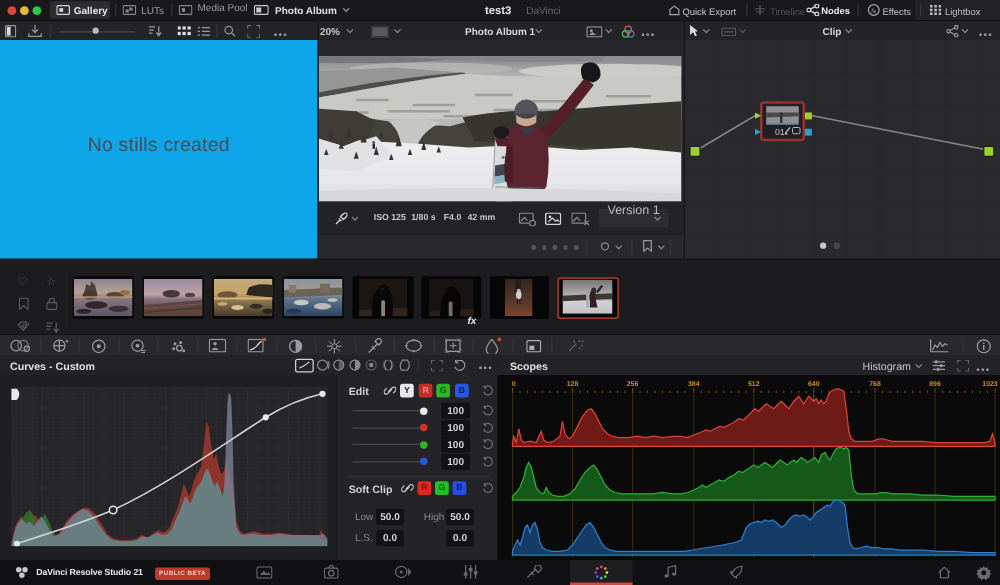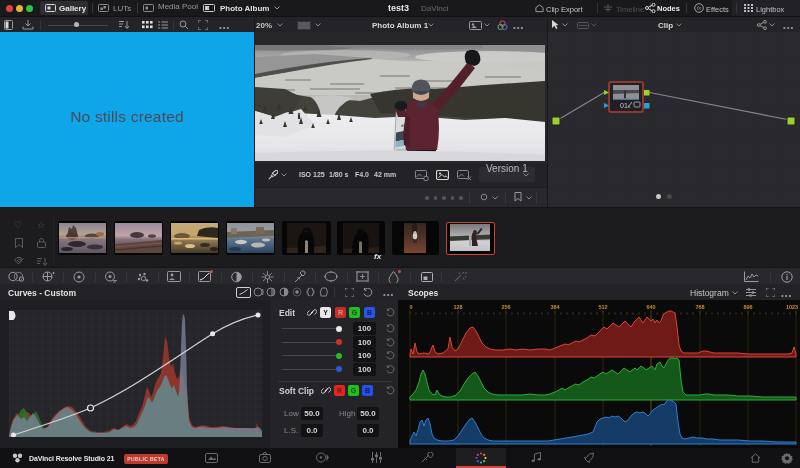--- a/index.html
+++ b/index.html
@@ -52,21 +52,21 @@
           <path d="M0.5 0.5 L3 3 L5.5 0.5" stroke="#9a9a9e" fill="none"></path>
         </svg>
       </div>
 
   <div class="abs" style="left:388px;top:3px;font-size:9px;font-weight:bold;color:#e8e8ea;">test3</div>
   <div class="abs" style="left:421px;top:4px;font-size:8px;color:#6a6a6e;">DaVinci</div>
 
   <svg class="abs" style="left:535px;top:3.5px;" width="9" height="9" viewBox="0 0 10 9">
         <path d="M1 3.5 L5 0.5 L9 3.5 L9 8 L1 8 Z" fill="none" stroke="#a8a8ac"></path>
       </svg>
-  <div class="abs" style="left:546px;top:4.5px;font-size:7.5px;color:#c8c8cc;">Clip Export</div>
+  <div class="abs" style="left:546px;top:4.5px;font-size:7.5px;color:#c8c8cc;">Quick Export</div>
   <div class="sep" style="left:597px;top:3px;height:10px;"></div>
   <svg class="abs" style="left:603px;top:4px;" width="10" height="8" viewBox="0 0 10 8">
         <path d="M5 0 L5 8 M1 3 L9 3 M2 5.5 L8 5.5" stroke="#55555a"></path>
       </svg>
   <div class="abs" style="left:616px;top:4.5px;font-size:7.5px;color:#505055;">Timeline</div>
   <div class="sep" style="left:650px;top:3px;height:10px;"></div>
   <svg class="abs" style="left:645px;top:3px;" width="11" height="10" viewBox="0 0 11 10">
         <circle cx="2" cy="5" r="1.5" fill="none" stroke="#d8d8da"></circle>
         <circle cx="8.5" cy="1.8" r="1.5" fill="none" stroke="#d8d8da"></circle>
         <circle cx="8.5" cy="8.2" r="1.5" fill="none" stroke="#d8d8da"></circle>

